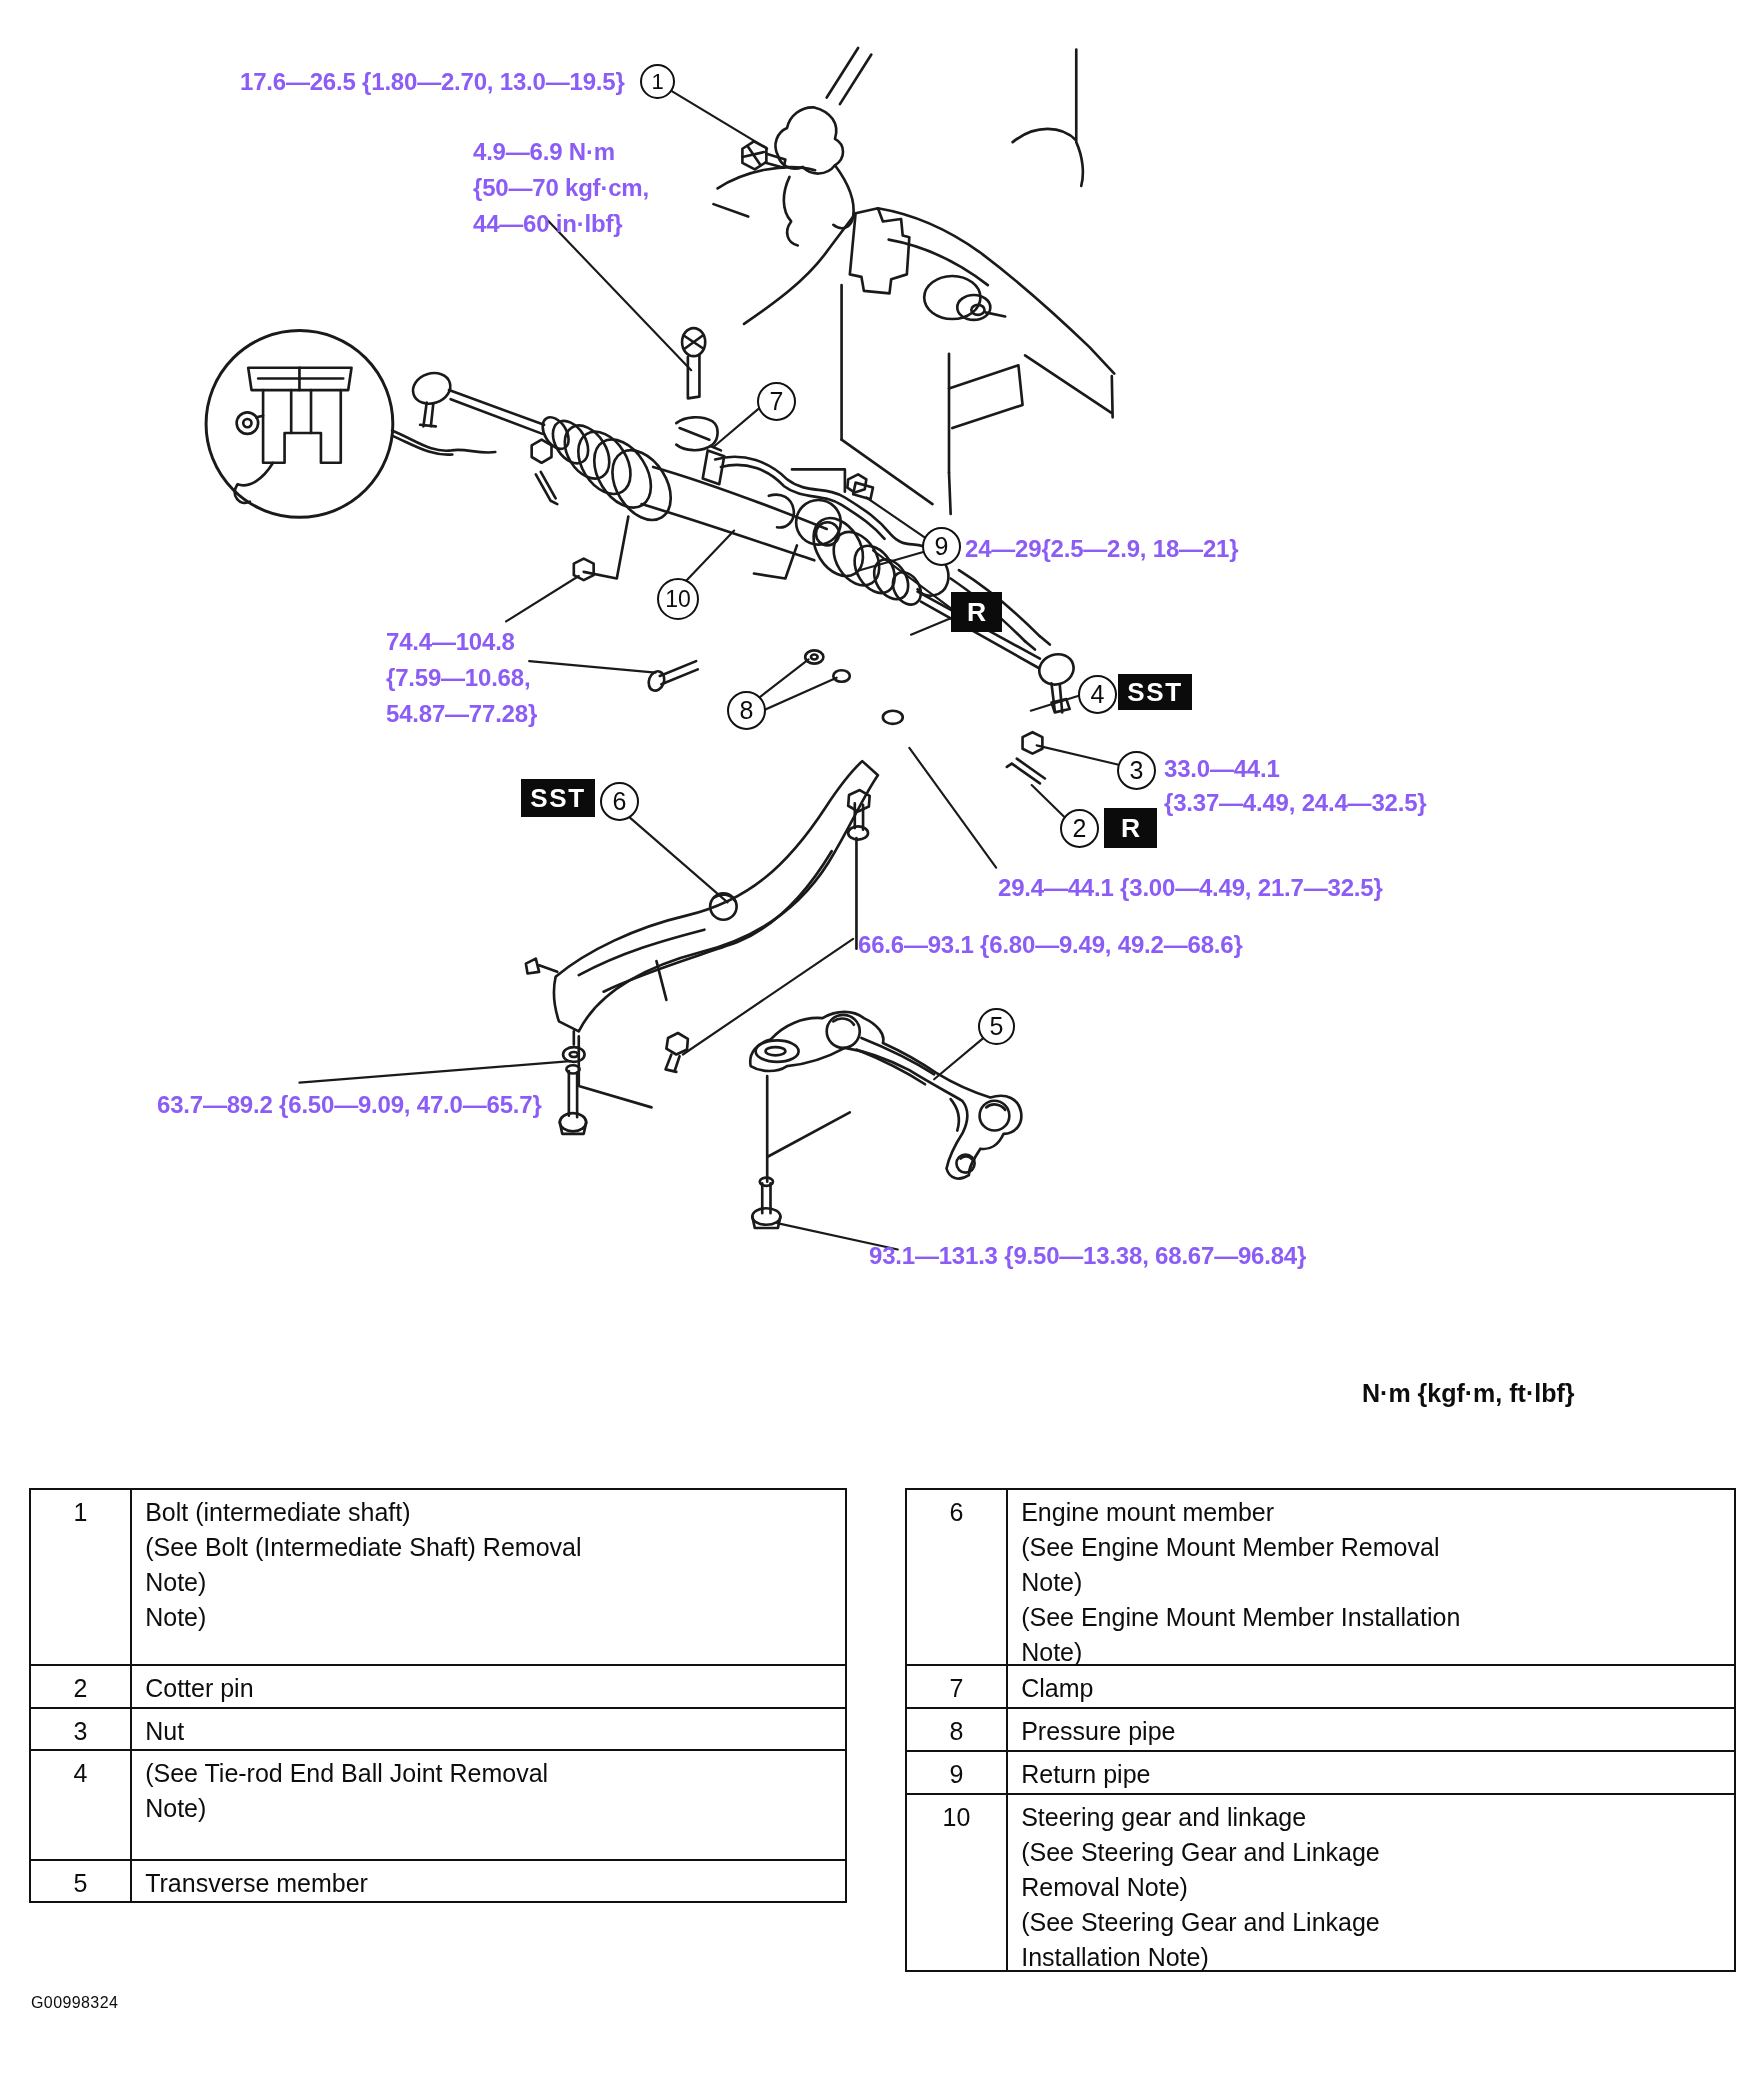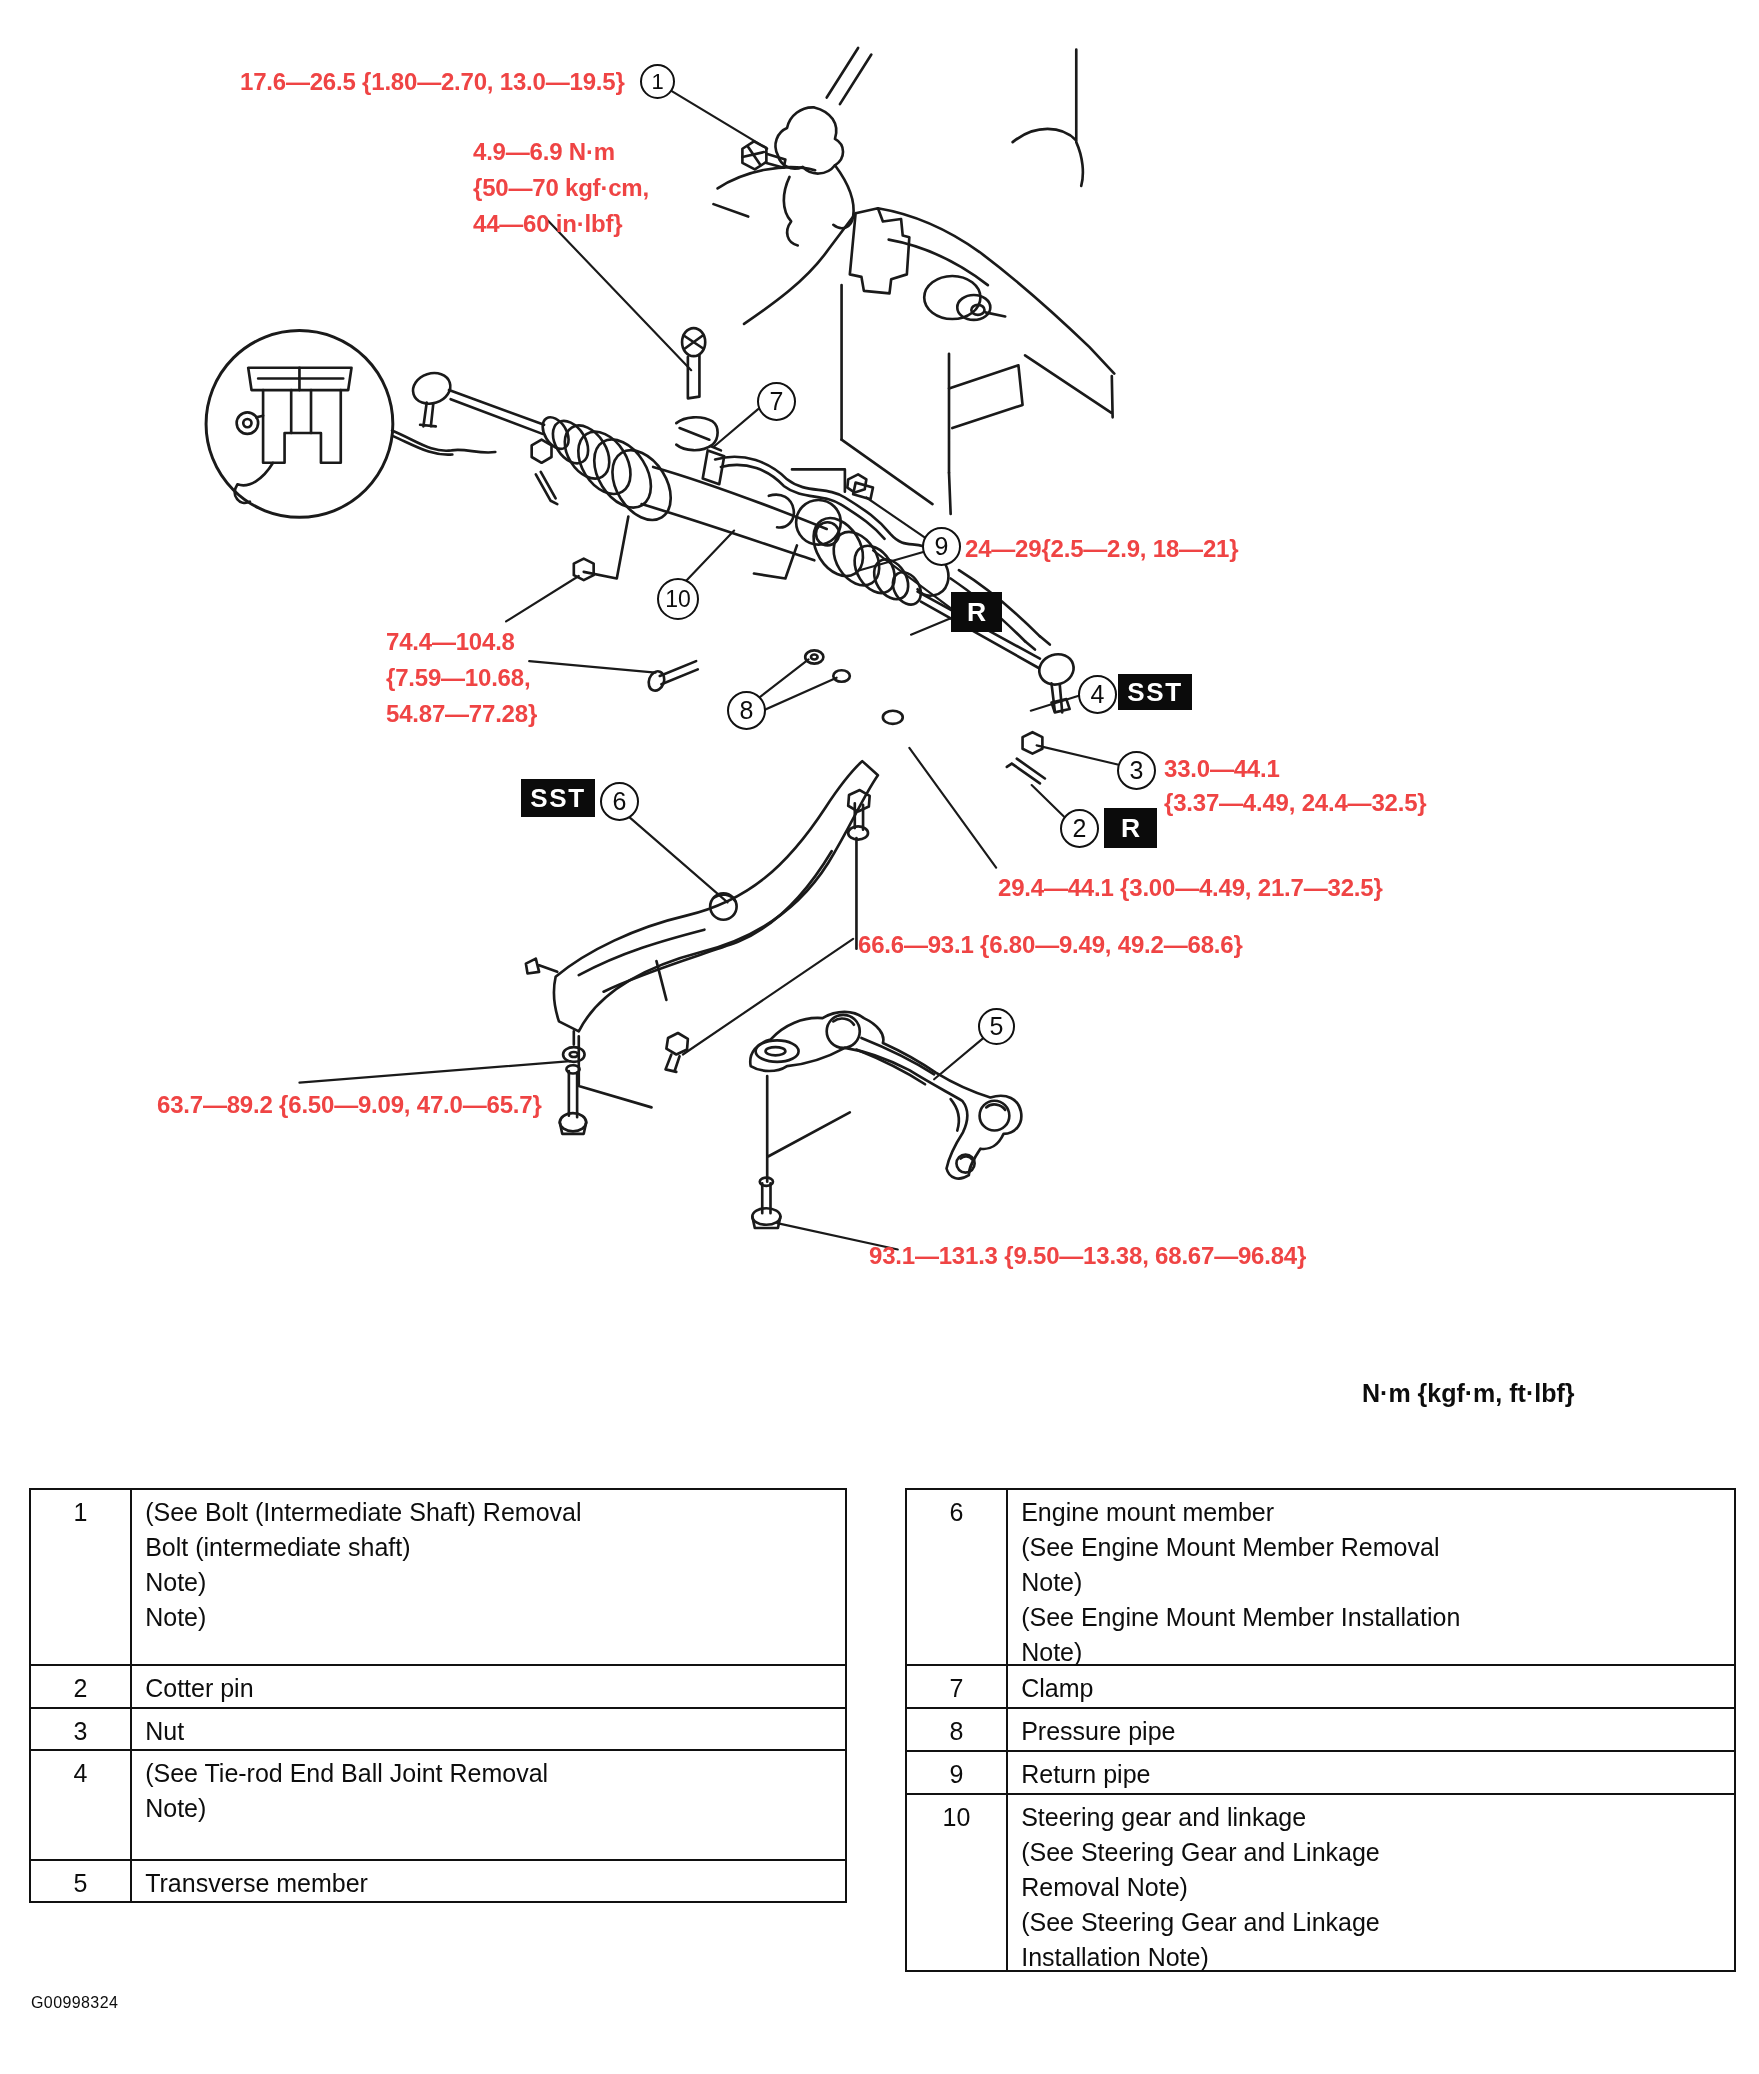--- a/index.html
+++ b/index.html
@@ -1,20 +1,20 @@
 <!DOCTYPE html>
 <html style="font-size:13.2px"><head>
 <meta charset="utf-8">
 <style>
   html,body{margin:0;padding:0;background:#ffffff;}
   #page{position:relative;width:1760px;height:2075px;background:#fff;
         font-family:"Liberation Sans", sans-serif;color:#0d0d0d;overflow:hidden;}
   svg{position:absolute;left:0;top:0;}
   .lbl{position:absolute;white-space:nowrap;font-size:24px;font-weight:600;
-       letter-spacing:-0.2px;line-height:36px;color:#ef4444;}
+       letter-spacing:-0.2px;line-height:36px;color:#8b5cf6;}
   .lbl span{display:block;}
   .callout{position:absolute;border:2.9px solid #111;border-radius:50%;background:#fff;
            display:flex;align-items:center;justify-content:center;
            font-size:25px;font-weight:500;z-index:5;}
   .badge{position:absolute;background:#0b0b0b;color:#fff;display:flex;align-items:center;
          justify-content:center;font-weight:bold;z-index:5;}
   .badge.sst{font-size:26px;letter-spacing:1.7px;}
   .badge.r{font-size:26.5px;}
   .legend{position:absolute;font-size:25px;font-weight:bold;white-space:nowrap;text-align:right;}
   .gcode{position:absolute;font-size:16px;letter-spacing:0.4px;}
@@ -244,22 +244,22 @@
   <div class="lbl" style="left:869px;top:1238px;text-align:center;">
     <span>93.1—131.3 {9.50—13.38, 68.67—96.84}</span>
   </div>
 
   <div class="legend" style="left:1362px;top:1379px;">N·m {kgf·m, ft·lbf}</div>
 
   <div class="ptable" style="left:29px;top:1488px;width:814px;">
     <div class="prow" style="height:174px;">
       <div class="pnum">1</div>
       <div class="ptxt">
+        <span>Bolt (intermediate shaft)</span>
         <span>(See Bolt (Intermediate Shaft) Removal</span>
-        <span>Bolt (intermediate shaft)</span>
         <span>Note)</span>
         <span>Note)</span>
       </div>
     </div>
     <div class="prow" style="height:41px;">
       <div class="pnum">2</div>
       <div class="ptxt">
         <span>Cotter pin</span>
       </div>
     </div>

